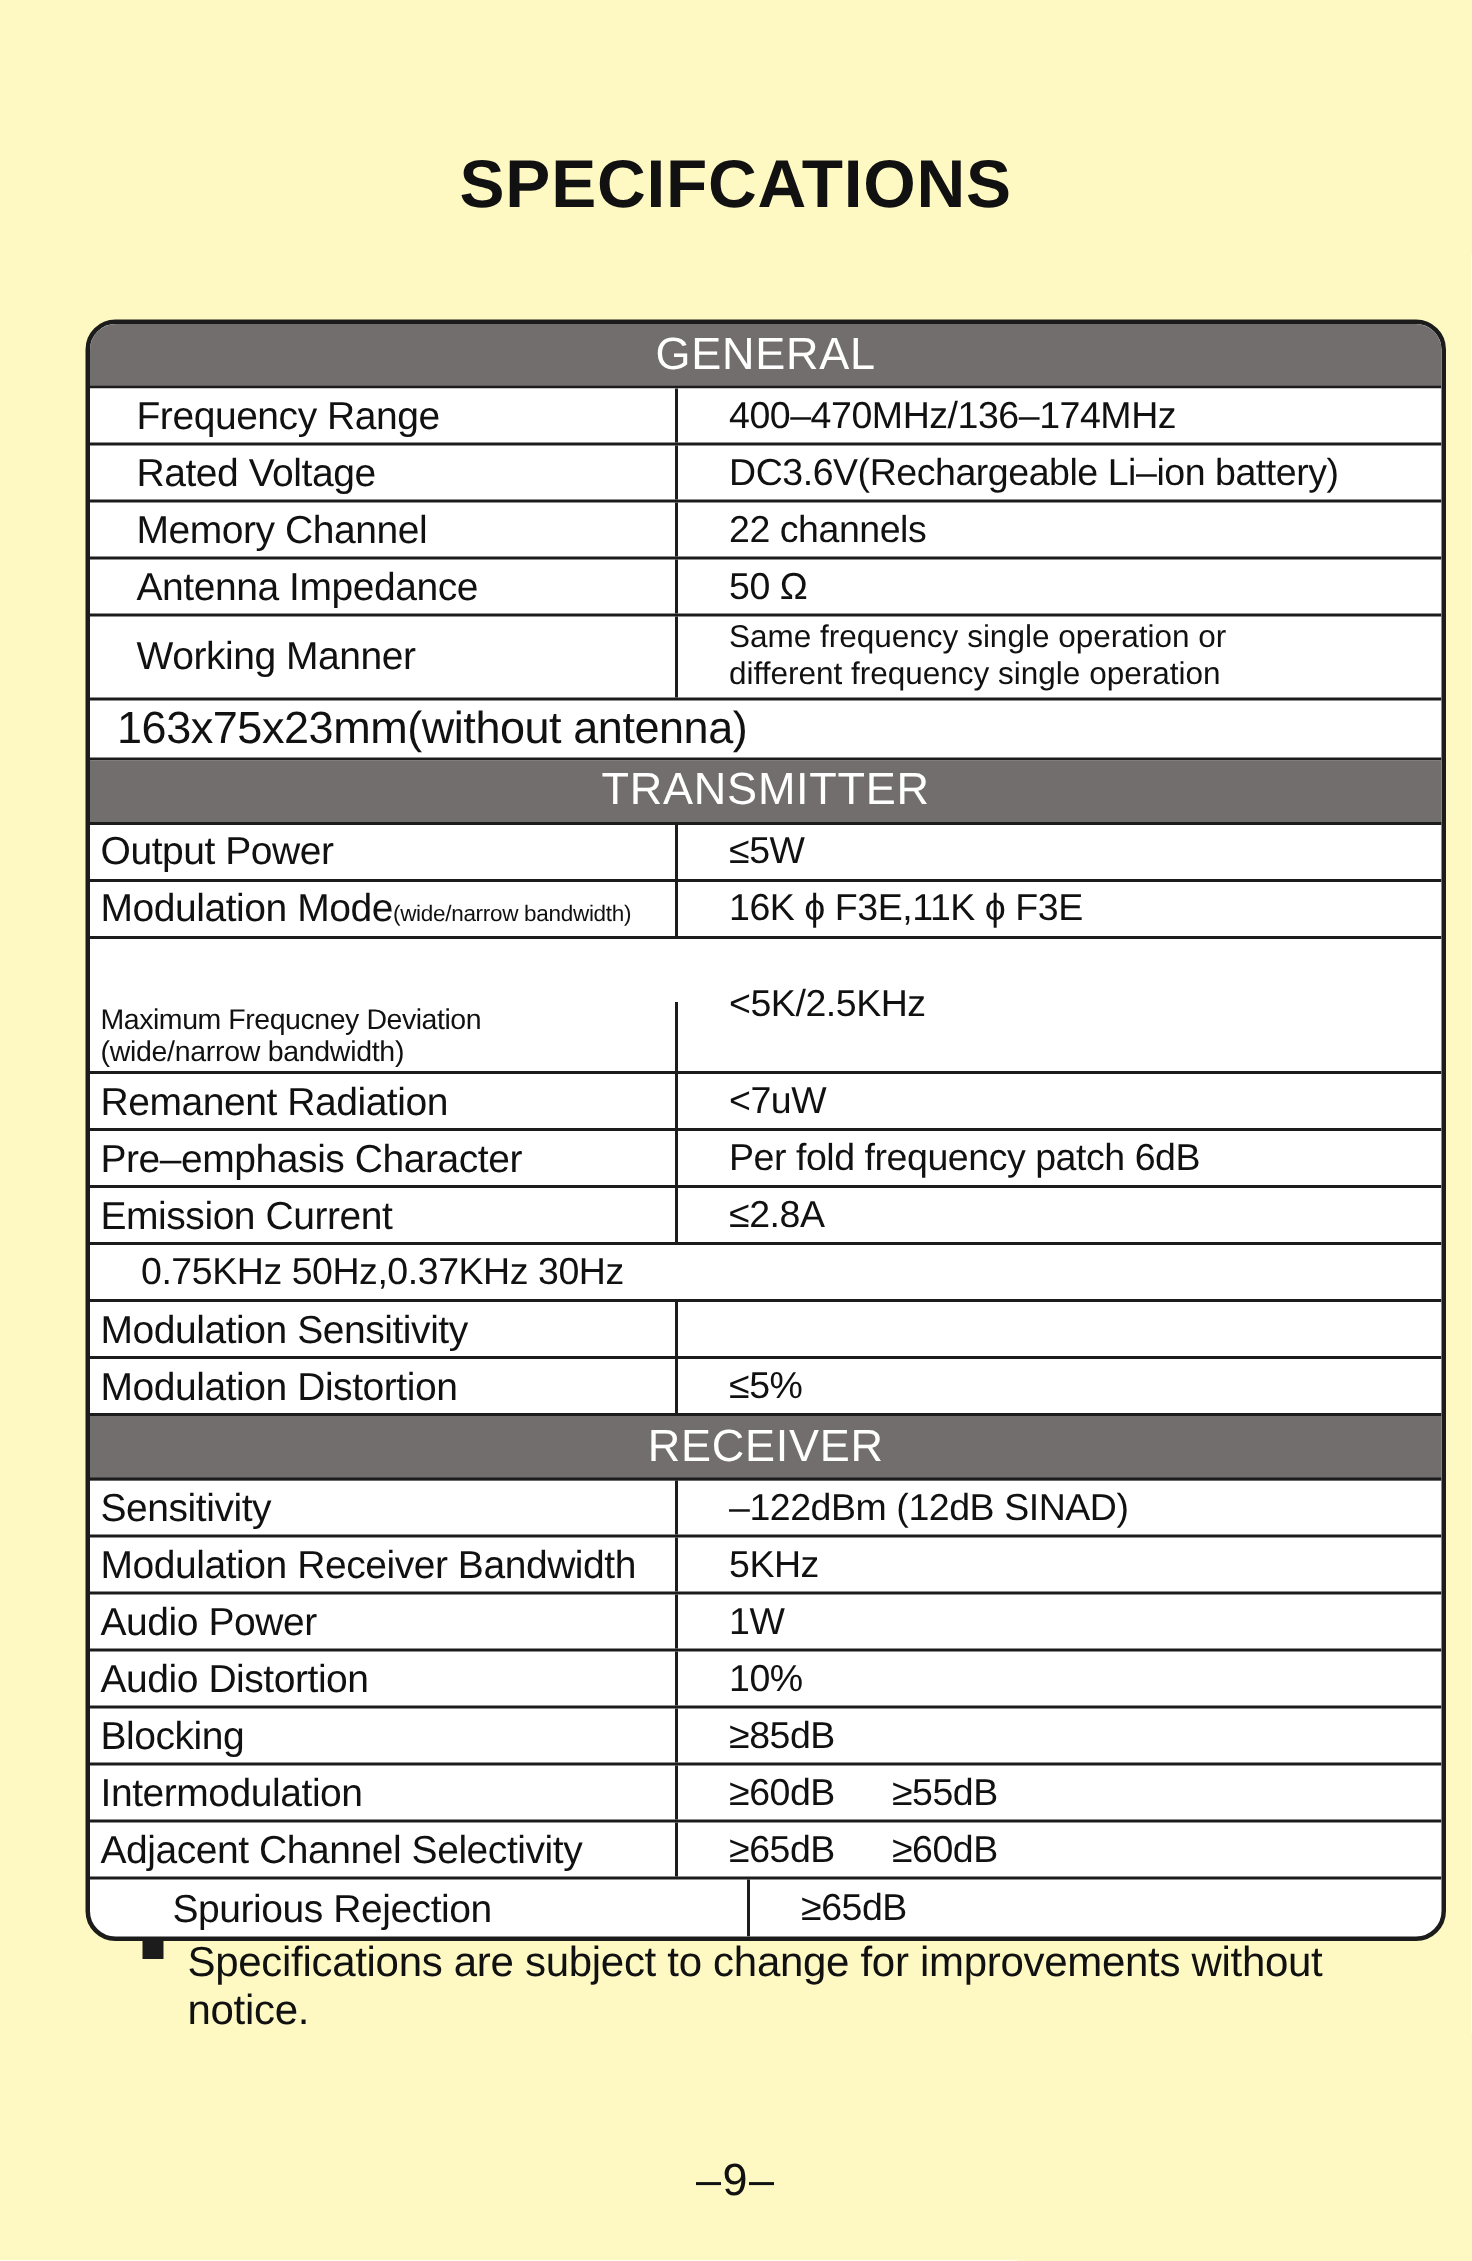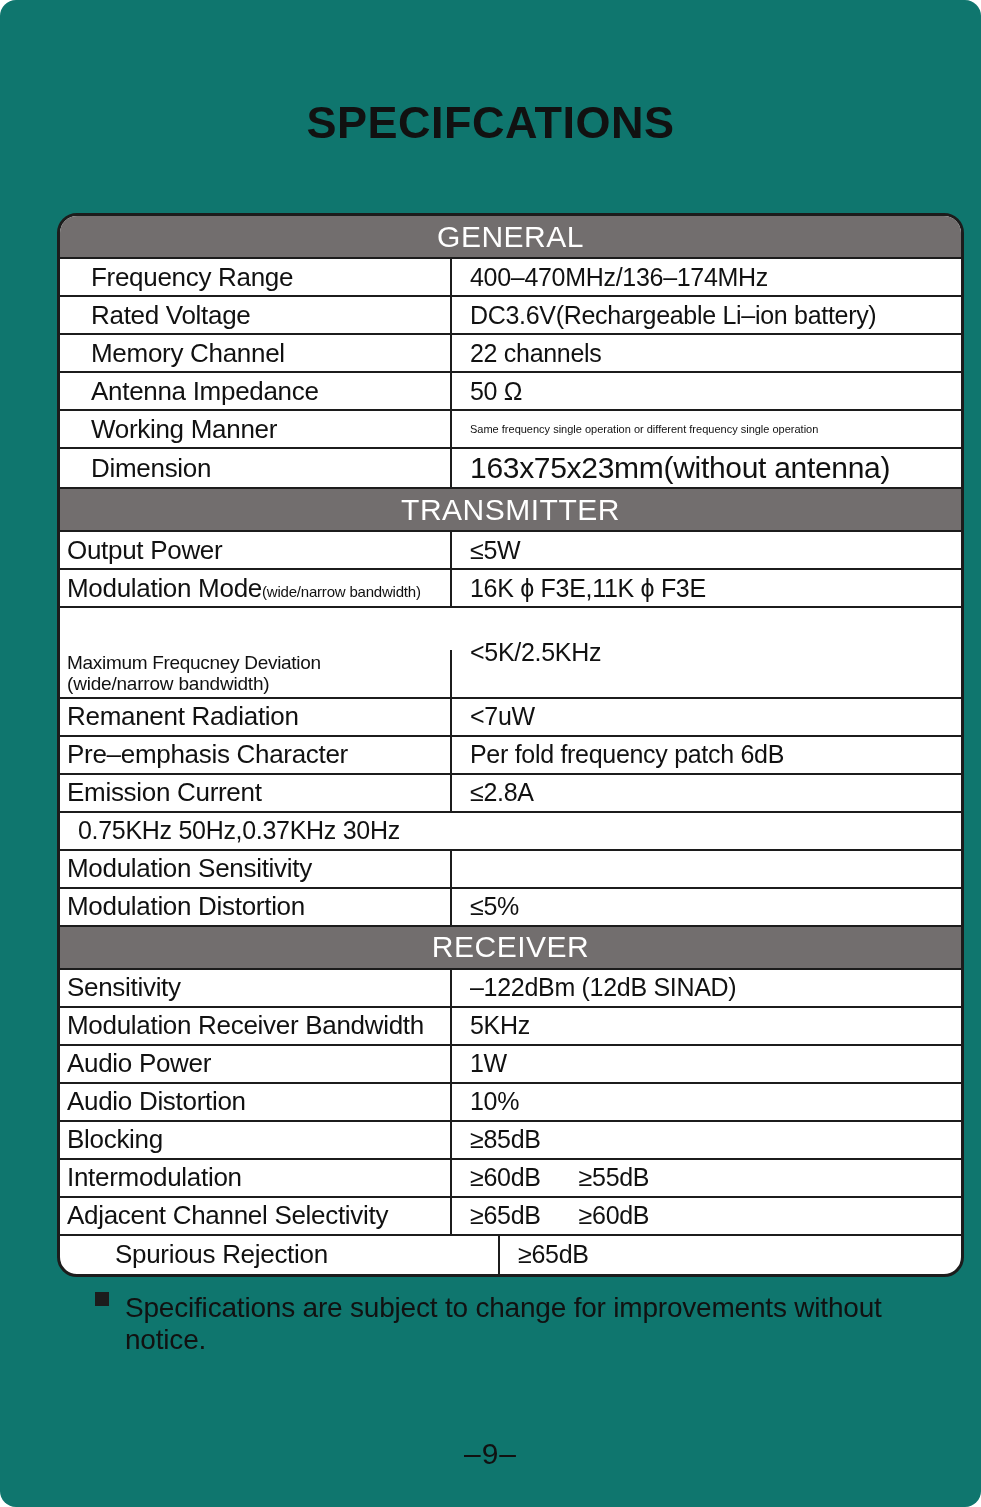--- a/index.html
+++ b/index.html
@@ -5,25 +5,24 @@
   :root{
     --header-bg:#726e6e;
     --header-text:#ffffff;
     --line:#1c1c1c;
     --ink:#111111;
   }
   html,body{margin:0;padding:0;background:#ffffff;}
   .page{
     position:relative;
     width:981px;height:1507px;
-    background:#0f766e;
+    background:#fef9c3;
     font-family:"Liberation Sans", sans-serif;
     color:var(--ink);
     overflow:hidden;
-    border-radius:16px;
   }
   .title{
     position:absolute;top:97px;left:0;width:100%;
     margin:0;text-align:center;
     font-size:45px;font-weight:bold;letter-spacing:0.5px;
   }
   .spec-table{
     position:absolute;left:57px;top:213px;width:907px;
     border:3px solid var(--line);
     border-radius:20px;
@@ -56,25 +55,25 @@
     font-size:26px;letter-spacing:-0.3px;
   }
   .indent .cell.label{padding-left:31px;}
   .lbl{white-space:nowrap;}
   .label-suffix{font-size:15px;letter-spacing:-0.2px;}
   .cell.label.label-small{font-size:19px;line-height:1.12;font-weight:500;margin-top:42px;}
   .cell.label.label-small .lbl{white-space:normal;}
   .cell.label.label-small .label-suffix{font-size:19px;display:block;}
   .cell.value{
     flex:1 1 auto;
-    padding:2px 2px 2px 18px;
+    padding:2px 2px 2px 34px;
     font-size:25px;letter-spacing:-0.3px;
   }
   .val{white-space:nowrap;}
-  .cell.value.value-small{font-size:11px;line-height:1.18;letter-spacing:0;}
+  .cell.value.value-small{font-size:21px;line-height:1.18;letter-spacing:0;}
   .cell.value.value-small .val{white-space:normal;max-width:390px;}
   .cell.value.value-large{font-size:30px;padding-left:18px;}
   .value2{margin-left:38px;}
   .value2:empty{display:none;}
   .footnote{
     position:absolute;left:95px;top:1292px;width:840px;
     font-size:28px;letter-spacing:-0.2px;
     display:flex;
   }
   .bullet{
@@ -130,23 +129,20 @@
         </div>
         <div class="row indent">
           <div class="cell label">
             <div class="lbl"><span>Working Manner</span></div>
           </div>
           <div class="cell value value-small">
             <div class="val"><span>Same frequency single operation or different frequency single operation</span></div>
           </div>
         </div>
         <div class="row indent">
-          <div class="cell label">
-            <div class="lbl"><span>Dimension</span></div>
-          </div>
           <div class="cell value value-large">
             <div class="val"><span>163x75x23mm(without antenna)</span></div>
           </div>
         </div>
       </div>
       <div class="section">
         <div class="section-header">TRANSMITTER</div>
         <div class="row">
           <div class="cell label">
             <div class="lbl"><span>Output Power</span></div>

